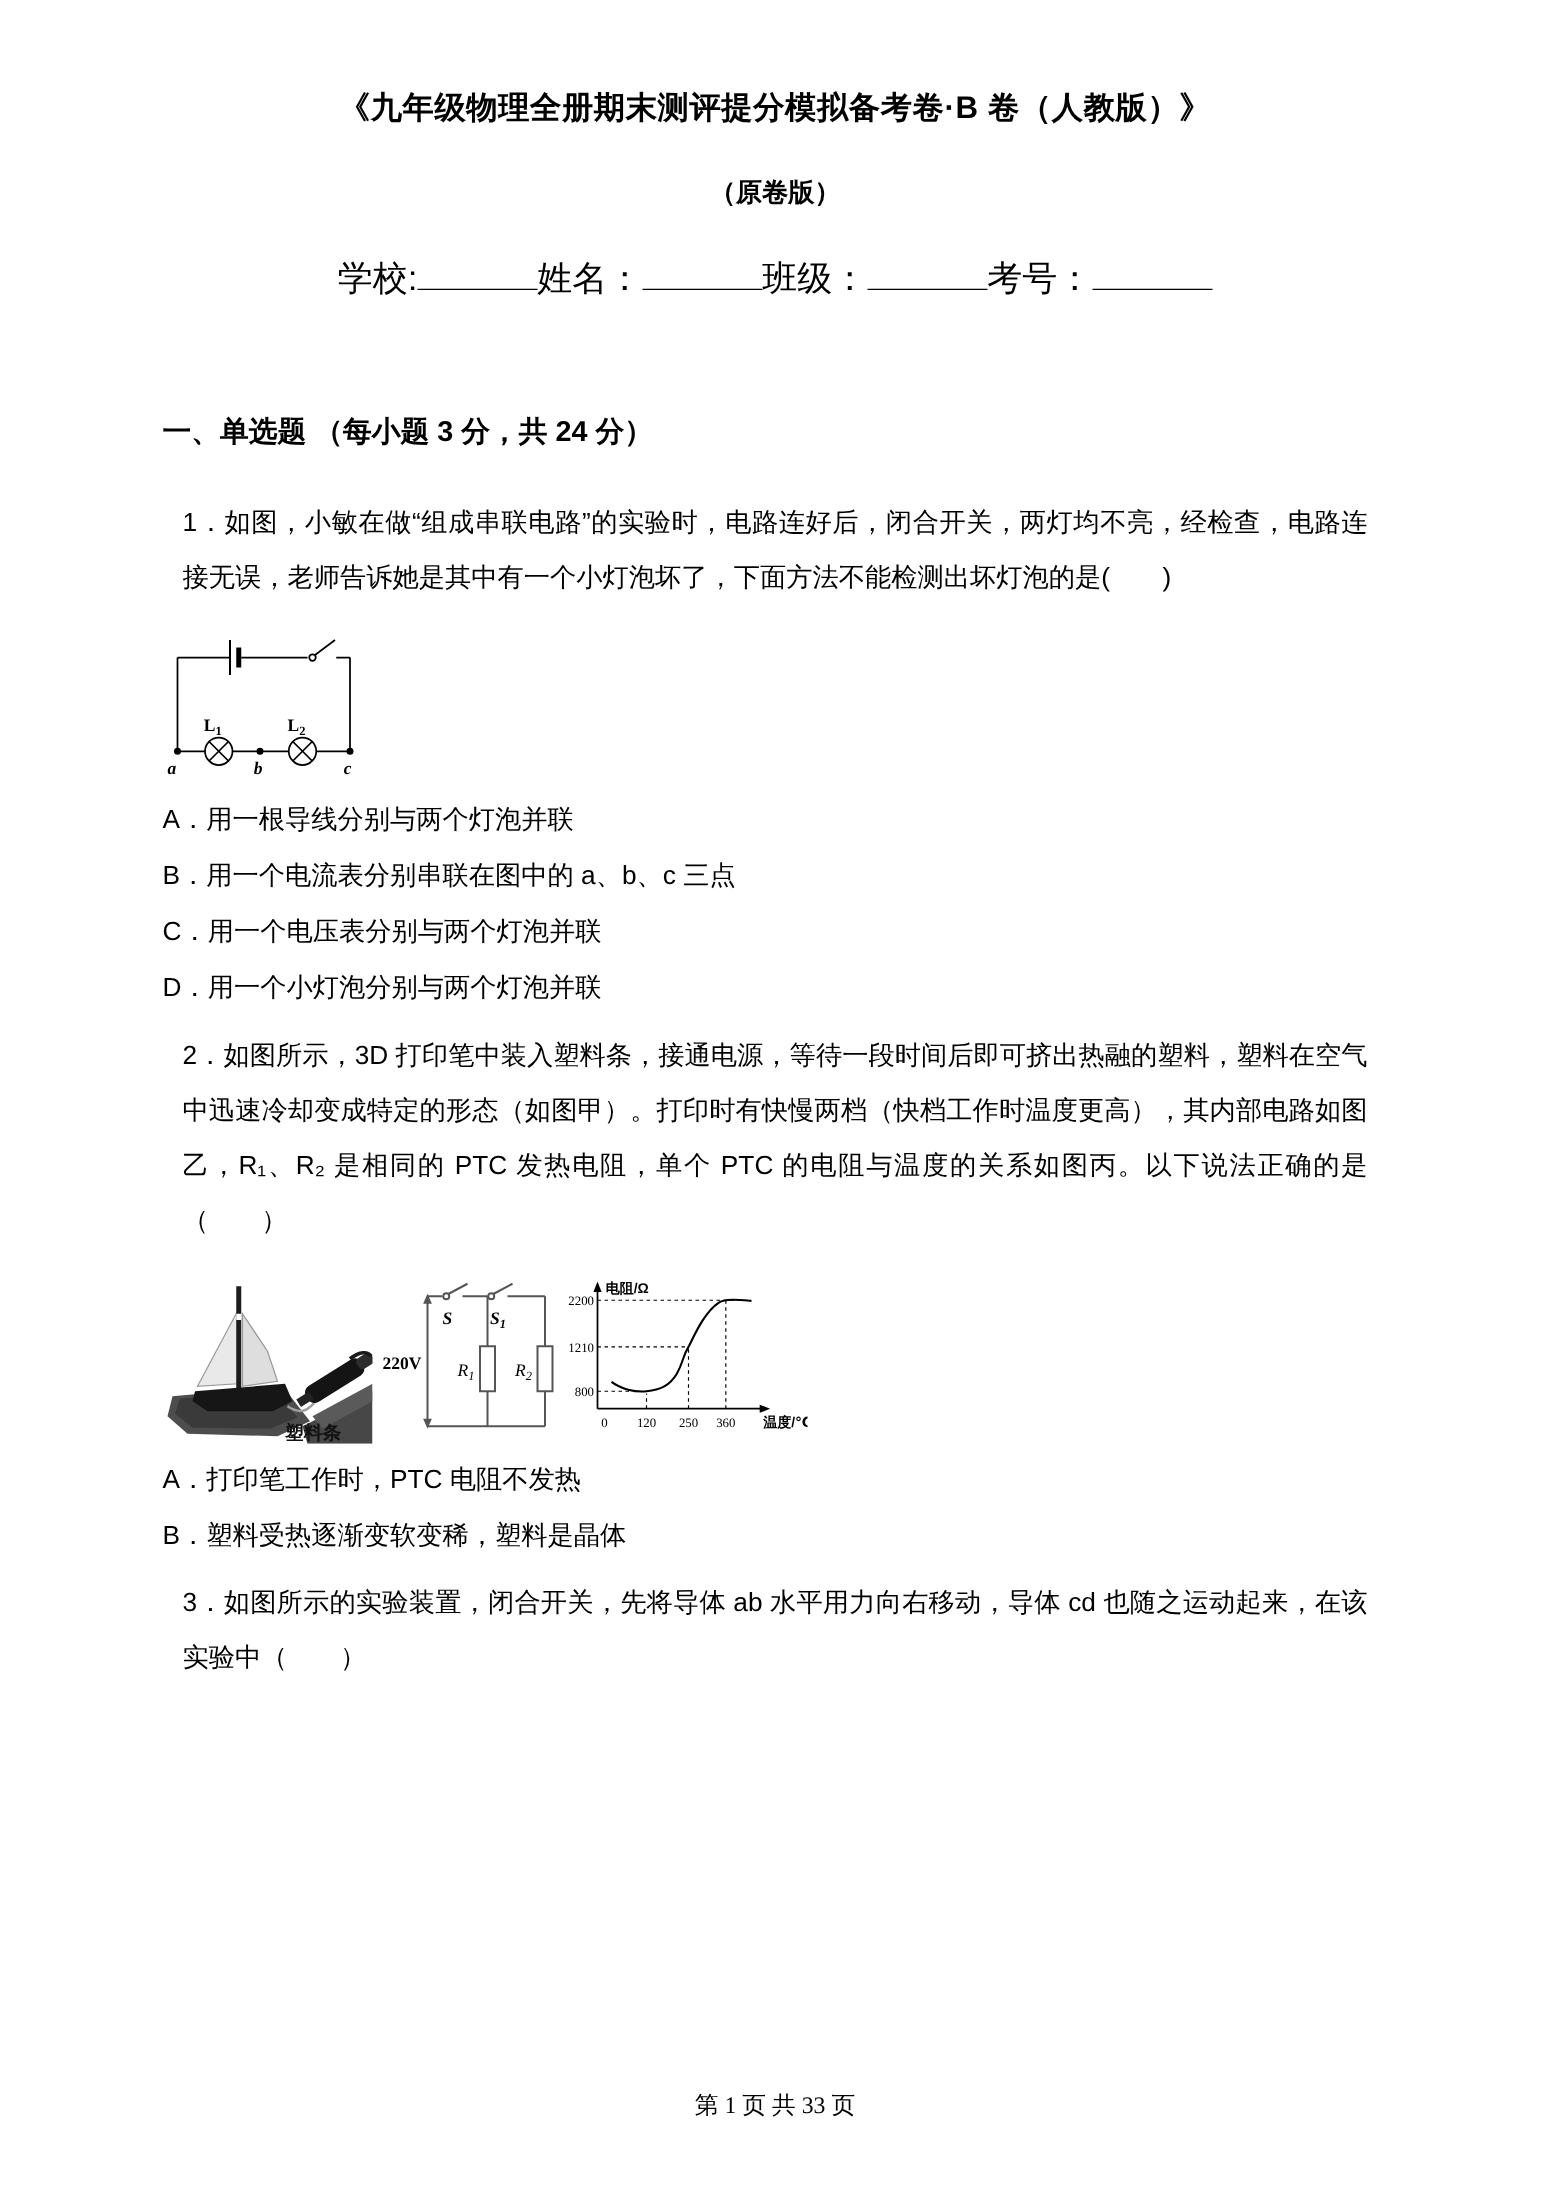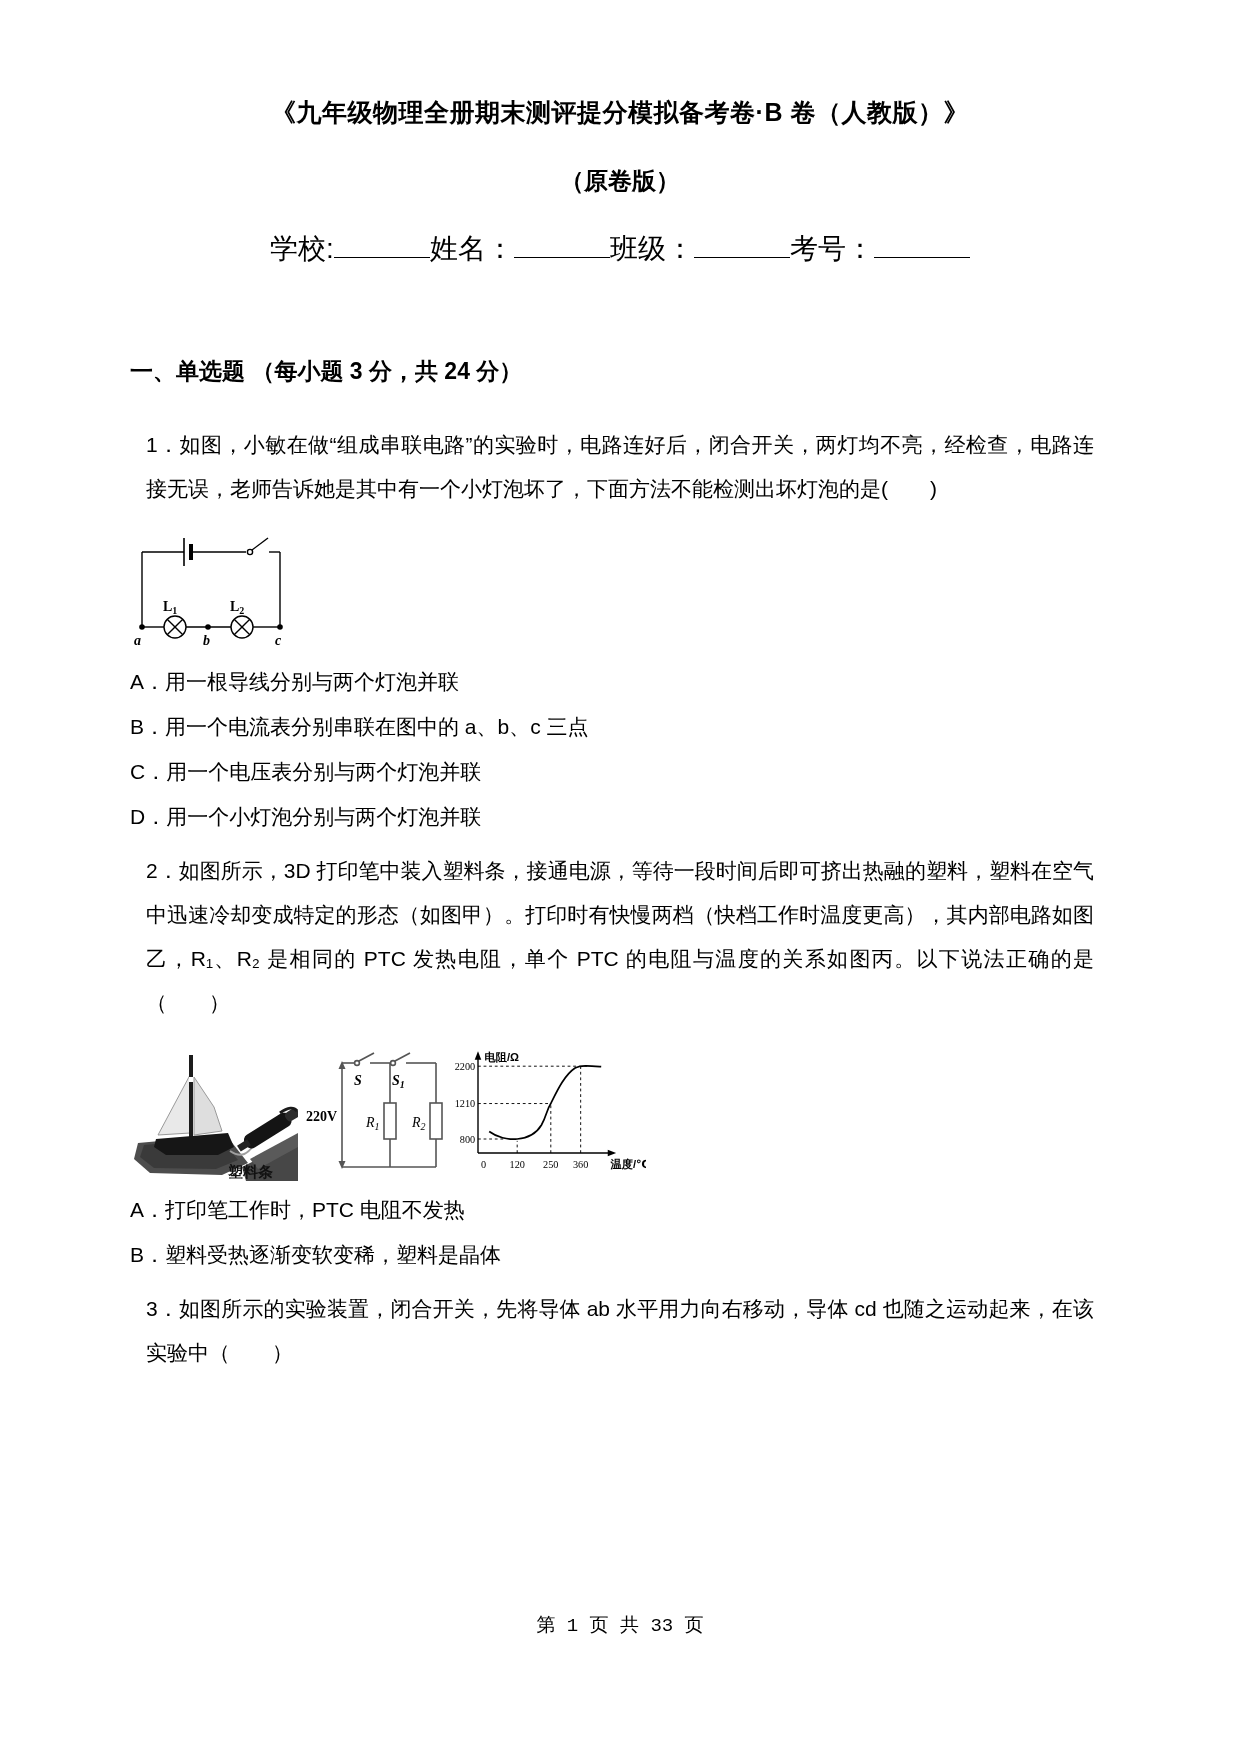--- a/index.html
+++ b/index.html
@@ -2,38 +2,38 @@
 <html><head>
 <meta charset="utf-8">
 <style>
   html,body{margin:0;padding:0;}
   body{
     width:1240px;height:1754px;position:relative;background:#ffffff;color:#000;
     font-family:"Liberation Sans","DejaVu Sans",sans-serif;
   }
   .content{padding:0 130px;}
   .doc-title{
-    padding-top:94px;text-align:center;font-size:25px;font-weight:bold;
+    padding-top:68px;text-align:center;font-size:25px;font-weight:bold;
     letter-spacing:0.5px;line-height:36px;
   }
-  .doc-subtitle{margin-top:34px;text-align:center;font-size:24px;font-weight:bold;line-height:34px;}
+  .doc-subtitle{margin-top:34px;text-align:center;font-size:21px;font-weight:bold;line-height:34px;}
   .info-line{
     margin-top:36px;text-align:center;font-size:28px;line-height:30px;white-space:nowrap;
   }
   .blank{display:inline-block;width:96px;border-bottom:1.6px solid #000;height:22px;vertical-align:baseline;}
   .section-heading{margin-top:91px;font-size:23px;font-weight:bold;line-height:32px;}
   .stem{font-size:21px;line-height:44px;text-align:justify;text-align-last:left;margin:16px;}
   .q1-stem{margin-top:36px;}
   .q2-stem{margin-top:10px;}
   .q3-stem{margin-top:10px;}
   .option{font-size:21px;line-height:45px;white-space:nowrap;}
   .fig-row{display:flex;align-items:flex-end;gap:6px;margin:8px 0 6px 0;}
   .q1-figure{margin:6px 0 10px 0;}
-  .footer{position:absolute;top:1612px;left:0;width:100%;text-align:center;font-size:19px;
-    font-family:Liberation Mono, monospace;}
+  .footer{position:absolute;top:1671px;left:0;width:100%;text-align:center;font-size:19px;
+    font-family:Liberation Serif, serif;}
   svg{display:block;}
   .ser{font-family:"Liberation Serif","DejaVu Serif",serif;}
 </style>
 </head>
 <body>
 
 <div class="content">
 
   <div class="doc-title">《九年级物理全册期末测评提分模拟备考卷·B 卷（人教版）》</div>
   <div class="doc-subtitle">（原卷版）</div>

